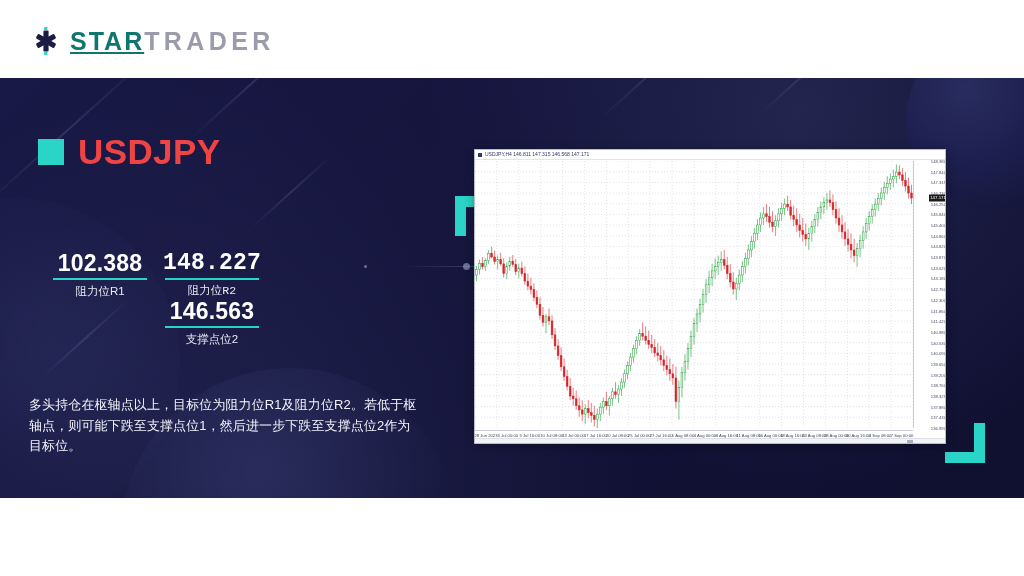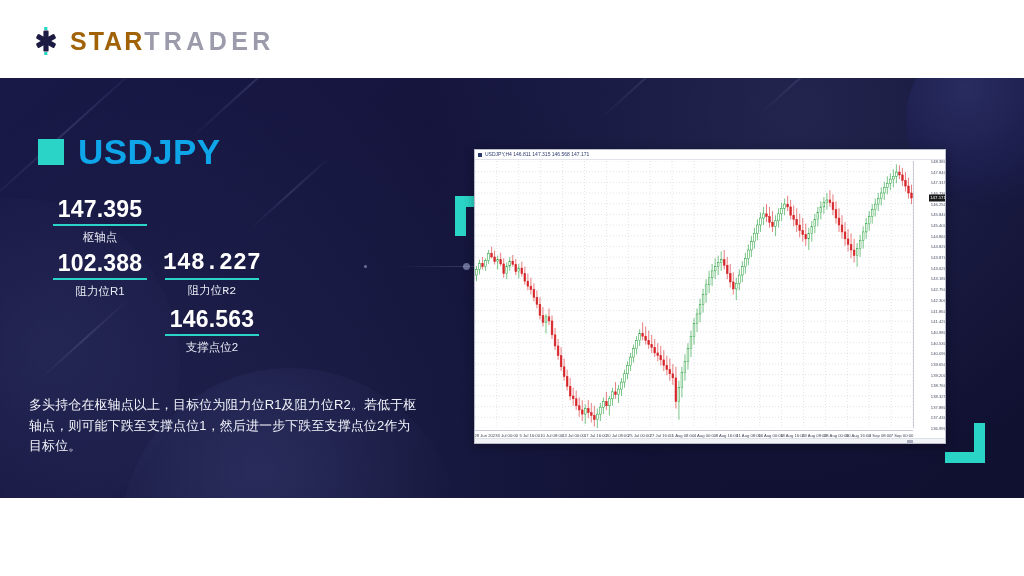--- a/index.html
+++ b/index.html
@@ -23,21 +23,21 @@
   }
   #logo-block {
     position: absolute; left: 31px; top: 26px;
     display: flex; align-items: center; gap: 9px;
   }
   #logo-mark { position: relative; width: 30px; height: 30px; }
   #logo-wordmark {
     font-size: 25px; font-weight: bold; letter-spacing: 2.0px;
     line-height: 30px; white-space: nowrap;
   }
-  .wm-star { color: #a16207; }
+  .wm-star { color: #0f766e; text-decoration: underline; }
   .wm-trader { color: #9b9bab; font-weight: bold; letter-spacing: 4.4px; }
 
   
   #stage {
     position: absolute; left: 0; top: 78px;
     width: 1024px; height: 420px;
     background: #14143c;
     overflow: hidden;
   }
   #stage-grad {
@@ -79,21 +79,21 @@
 
   
   #symbol-row {
     position: absolute; left: 38px; top: 56px;
     display: flex; align-items: center; gap: 14px;
   }
   #symbol-chip {
     width: 26px; height: 26px; background: #2ad4c6; flex: none;
   }
   #symbol-name {
-    color: #0ea5e9; font-size: 35px; font-weight: bold;
+    color: #ef4444; font-size: 35px; font-weight: bold;
     letter-spacing: 0.4px; line-height: 35px;
   }
 
   .stat { position: absolute; text-align: center; }
   .stat-value {
     color: #ffffff; font-size: 23px; font-weight: bold;
     letter-spacing: 0.2px; line-height: 26px; white-space: nowrap;
   }
   .stat-rule {
     height: 2px; background: #2ad4c6;
@@ -101,21 +101,21 @@
   }
   .stat-label {
     color: #e9eaf4; font-size: 11.5px; line-height: 16px;
     margin-top: 3px; white-space: nowrap;
   }
 
   #stat-pivot { left: 36px;  top: 118px; width: 128px; }
   #stat-r1    { left: 36px;  top: 172px; width: 128px; }
   #stat-r2    { left: 148px; top: 172px; width: 128px; font-family: Liberation Mono, monospace; }
   #stat-s1    { left: 36px;  top: 228px; width: 128px; }
-  #stat-s2    { left: 148px; top: 228px; width: 128px; }
+  #stat-s2    { left: 148px; top: 220px; width: 128px; }
 
   #analysis { position: absolute; left: 29px; top: 313px; width: 390px; }
   #analysis-heading {
     color: #ff3d7f; font-size: 13.5px; font-weight: bold;
     line-height: 20px; letter-spacing: 0.3px;
   }
   #analysis-body {
     color: #f2f3fa; font-size: 13px; line-height: 20.5px;
     margin-top: 4px; letter-spacing: 0.1px;
   }
@@ -253,25 +253,20 @@
     <div class="glow-line" style="left:400px; top:188px; width:125px;"></div>
     <div class="dot" style="left:463px; top:185px; width:7px;  height:7px;"></div>
     <div class="dot" style="left:364px; top:187px; width:3px;  height:3px;"></div>
     <div class="dot" style="left:668px; top:113px; width:6px;  height:6px;"></div>
 
     <div id="symbol-row">
       <div id="symbol-chip"></div>
       <div id="symbol-name">USDJPY</div>
     </div>
 
-    <div class="stat" id="stat-pivot">
-      <div class="stat-value">147.395</div>
-      <div class="stat-rule"></div>
-      <div class="stat-label">枢轴点</div>
-    </div>
     <div class="stat" id="stat-r1">
       <div class="stat-value">102.388</div>
       <div class="stat-rule"></div>
       <div class="stat-label">阻力位R1</div>
     </div>
     <div class="stat" id="stat-r2">
       <div class="stat-value">148.227</div>
       <div class="stat-rule"></div>
       <div class="stat-label">阻力位R2</div>
     </div>

